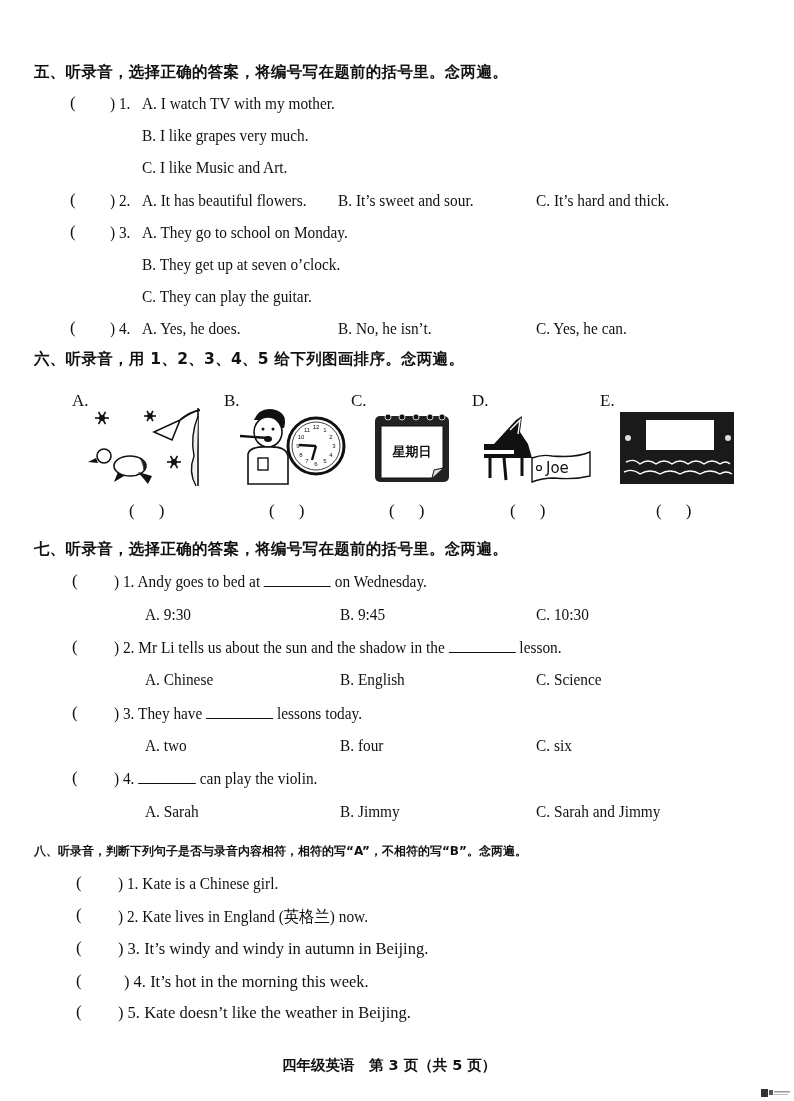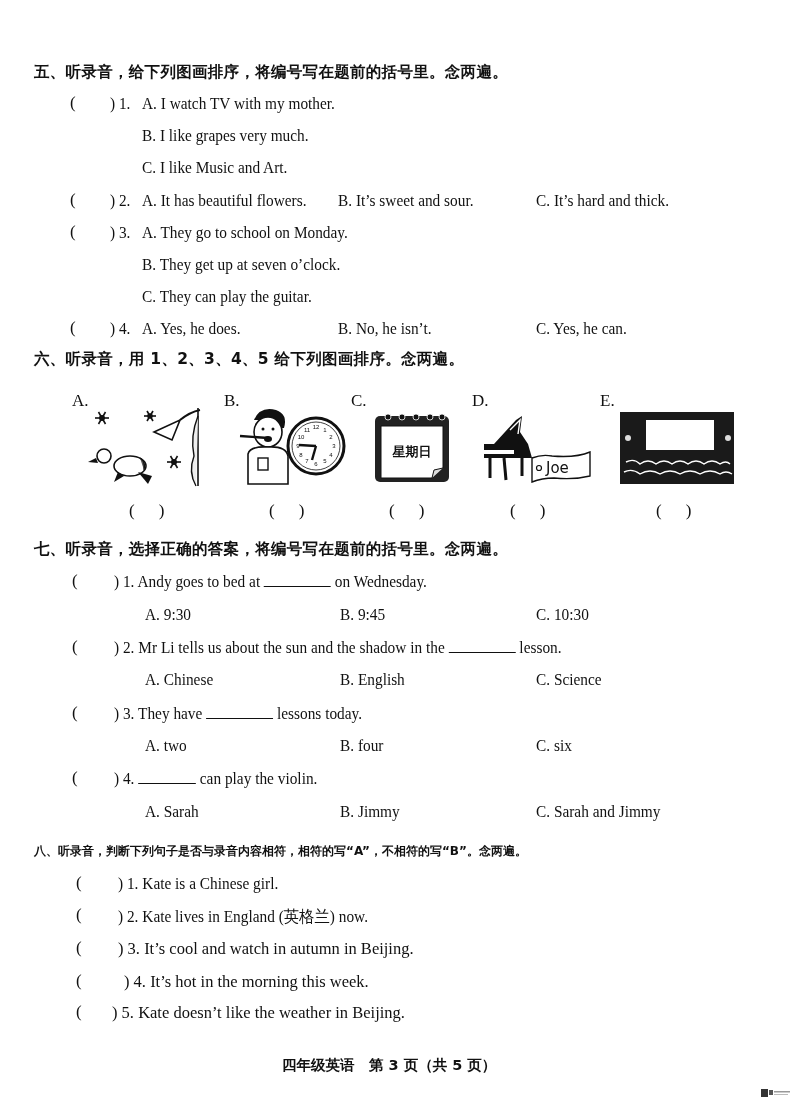--- a/index.html
+++ b/index.html
@@ -10,21 +10,21 @@
   .opt { position: absolute; font-size: 16.5px; white-space: nowrap; transform: scaleX(0.93); transform-origin: left center; }
   .blank { display: inline-block; border-bottom: 1.4px solid #111; height: 14px; vertical-align: baseline; }
   .pic-label { position: absolute; font-size: 17px; }
   .pic { position: absolute; }
   .footer { position: absolute; left: 282px; top: 1056px; font-family: "DejaVu Sans", sans-serif; font-size: 14.5px; font-weight: bold; white-space: nowrap; }
   .wm { position: absolute; left: 761px; top: 1089px; width: 30px; height: 8px; }
 </style>
 </head>
 <body>
 
-<div class="sec-title" style="top:62px;">五、听录音，给下列图画排序，将编号写在题前的括号里。念两遍。</div>
+<div class="sec-title" style="top:62px;">五、听录音，选择正确的答案，将编号写在题前的括号里。念两遍。</div>
 
 <div class="par" style="left:70px;top:93px;">(</div>
 <div class="line" style="left:110px;top:94px;">) 1.</div>
 <div class="line" style="left:142px;top:94px;">A. I watch TV with my mother.</div>
 <div class="line" style="left:142px;top:126px;">B. I like grapes very much.</div>
 <div class="line" style="left:142px;top:158px;">C. I like Music and Art.</div>
 
 <div class="par" style="left:70px;top:190px;">(</div>
 <div class="line" style="left:110px;top:191px;">) 2.</div>
 <div class="line" style="left:142px;top:191px;">A. It has beautiful flowers.</div>
@@ -216,27 +216,27 @@
 
 <div class="sec-title" style="top:843px;font-size:12px;letter-spacing:0;">八、听录音，判断下列句子是否与录音内容相符，相符的写“A”，不相符的写“B”。念两遍。</div>
 
 <div class="par" style="left:76px;top:873px;">(</div>
 <div class="line" style="left:118px;top:874px;"><span>) 1.</span> <span>Kate is a Chinese girl.</span></div>
 
 <div class="par" style="left:76px;top:905px;">(</div>
 <div class="line" style="left:118px;top:906px;"><span>) 2.</span> <span>Kate lives in England (英格兰) now.</span></div>
 
 <div class="par" style="left:76px;top:938px;">(</div>
-<div class="line" style="left:118px;top:939px;transform:none;"><span>) 3.</span> <span>It’s cool and watch in autumn in Beijing.</span></div>
+<div class="line" style="left:118px;top:939px;transform:none;"><span>) 3.</span> <span>It’s windy and windy in autumn in Beijing.</span></div>
 
 <div class="par" style="left:76px;top:971px;">(</div>
 <div class="line" style="left:124px;top:972px;transform:none;"><span>) 4.</span> <span>It’s hot in the morning this week.</span></div>
 
 <div class="par" style="left:76px;top:1002px;">(</div>
-<div class="line" style="left:112px;top:1003px;transform:none;font-family:Liberation Serif, serif;"><span>) 5.</span> <span>Kate doesn’t like the weather in Beijing.</span></div>
+<div class="line" style="left:118px;top:1003px;transform:none;font-family:Liberation Serif, serif;"><span>) 5.</span> <span>Kate doesn’t like the weather in Beijing.</span></div>
 
 <div class="footer">四年级英语　第 3 页（共 5 页）</div>
 <svg class="wm" viewBox="0 0 30 8">
   <rect x="0" y="0" width="7" height="8" fill="#333"></rect>
   <rect x="8" y="1" width="4" height="5" fill="#555"></rect>
   <rect x="13" y="2" width="16" height="1.5" fill="#999"></rect>
   <rect x="13" y="5" width="14" height="1" fill="#bbb"></rect>
 </svg>
 
 </body></html>

